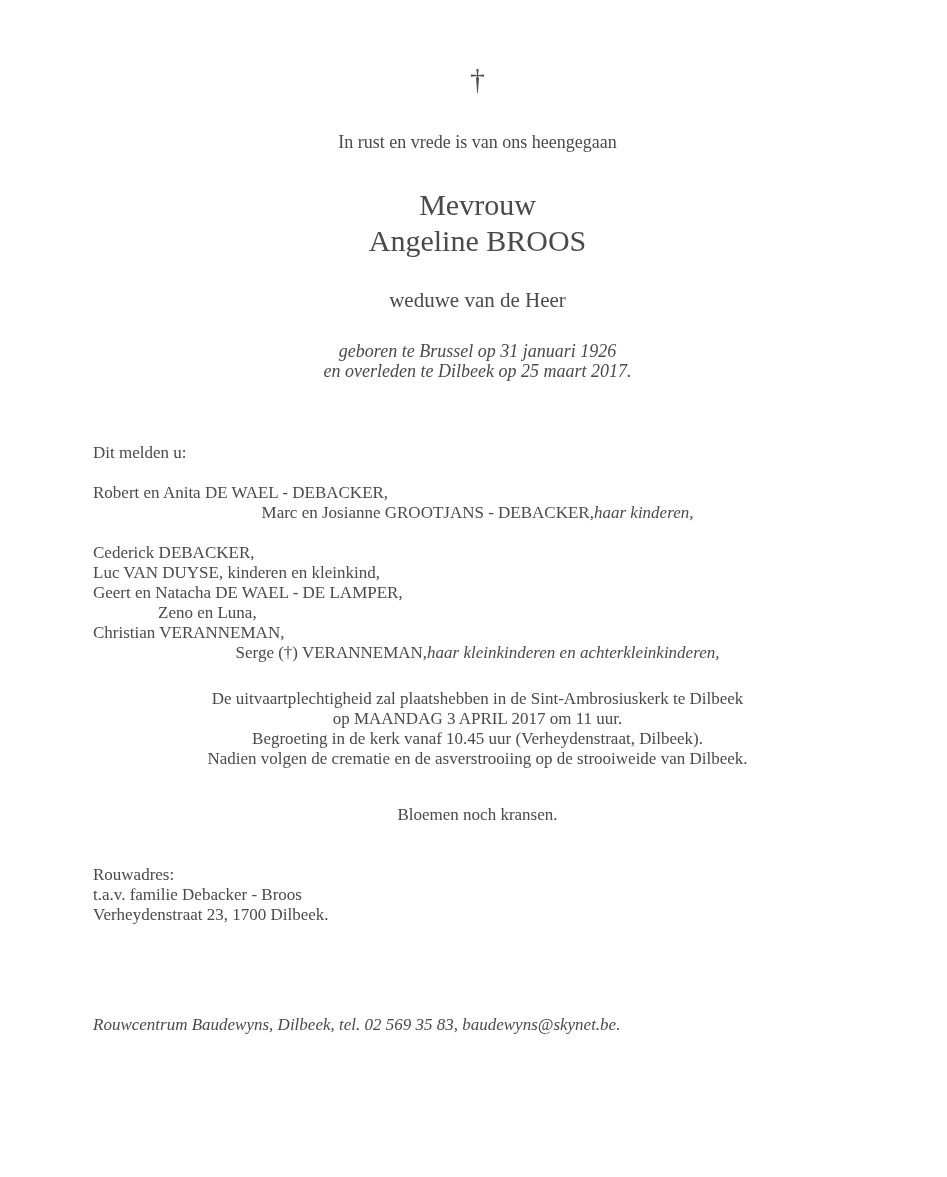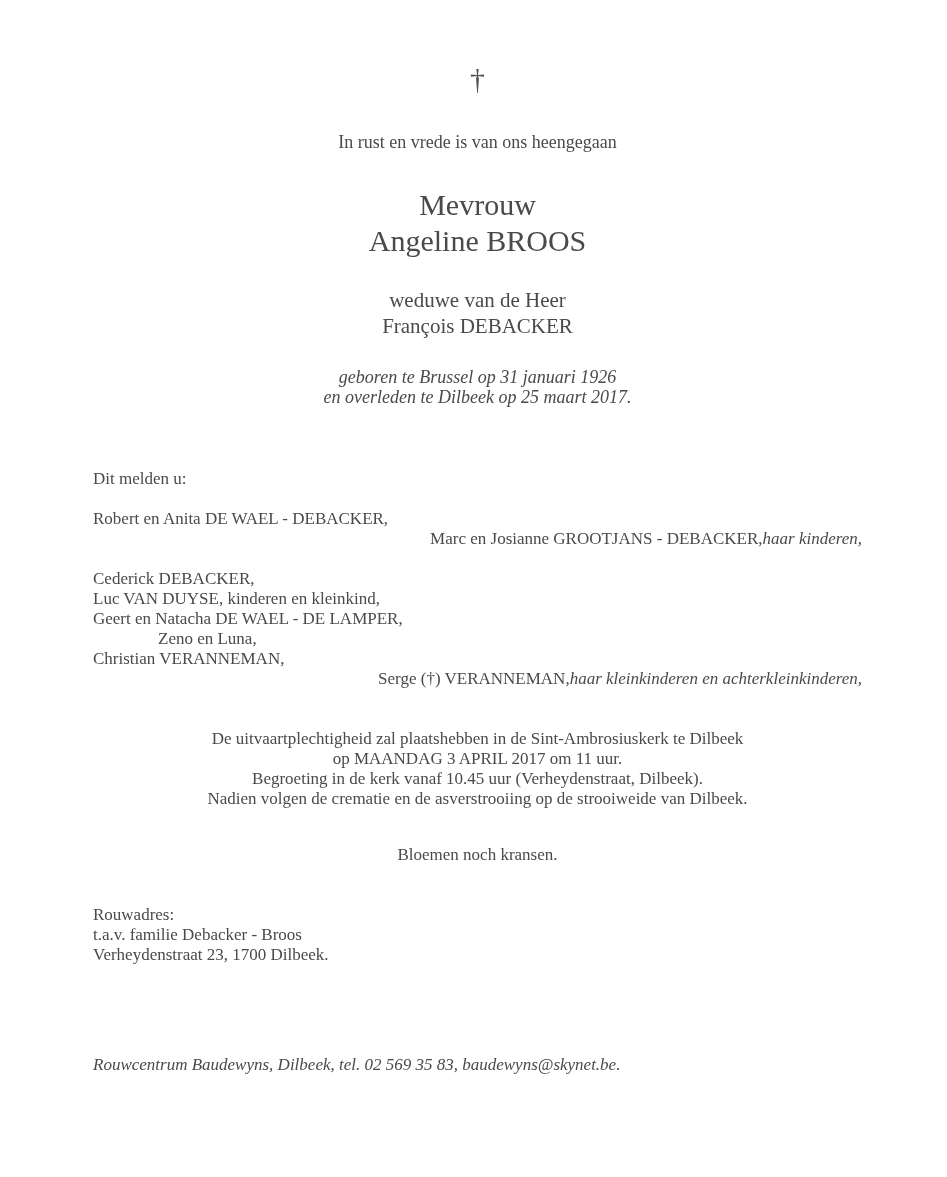--- a/index.html
+++ b/index.html
@@ -51,27 +51,27 @@
     margin-top: 28px;
     text-align: center;
     font-size: 18px;
     line-height: 20px;
   }
   .announce { margin-top: 62px; }
   .list { margin-top: 20px; }
   .row { line-height: 20px; }
   .row.split {
     display: flex;
-    justify-content: flex-end;
+    justify-content: center;
     align-items: baseline;
   }
   .row .indent { padding-left: 65px; }
   .families { margin-top: 20px; }
   .ceremony {
-    margin-top: 40px;
+    margin-top: 26px;
     text-align: center;
   }
   .flowers {
     margin-top: 36px;
     text-align: center;
   }
   .address-block { margin-top: 40px; }
   .footer {
     margin-top: 90px;
     font-size: 17px;
@@ -87,21 +87,20 @@
 
   <div class="intro">In rust en vrede is van ons heengegaan</div>
 
   <div class="name-block">
     <div>Mevrouw</div>
     <div>Angeline BROOS</div>
   </div>
 
   <div class="widow-block">
     <div>weduwe van de Heer</div>
-    <div>François DEBACKER</div>
   </div>
 
   <div class="dates-block italic">
     <div>geboren te Brussel op 31 januari 1926</div>
     <div>en overleden te Dilbeek op 25 maart 2017.</div>
   </div>
 
   <div class="announce">Dit melden u:</div>
 
   <div class="list">

